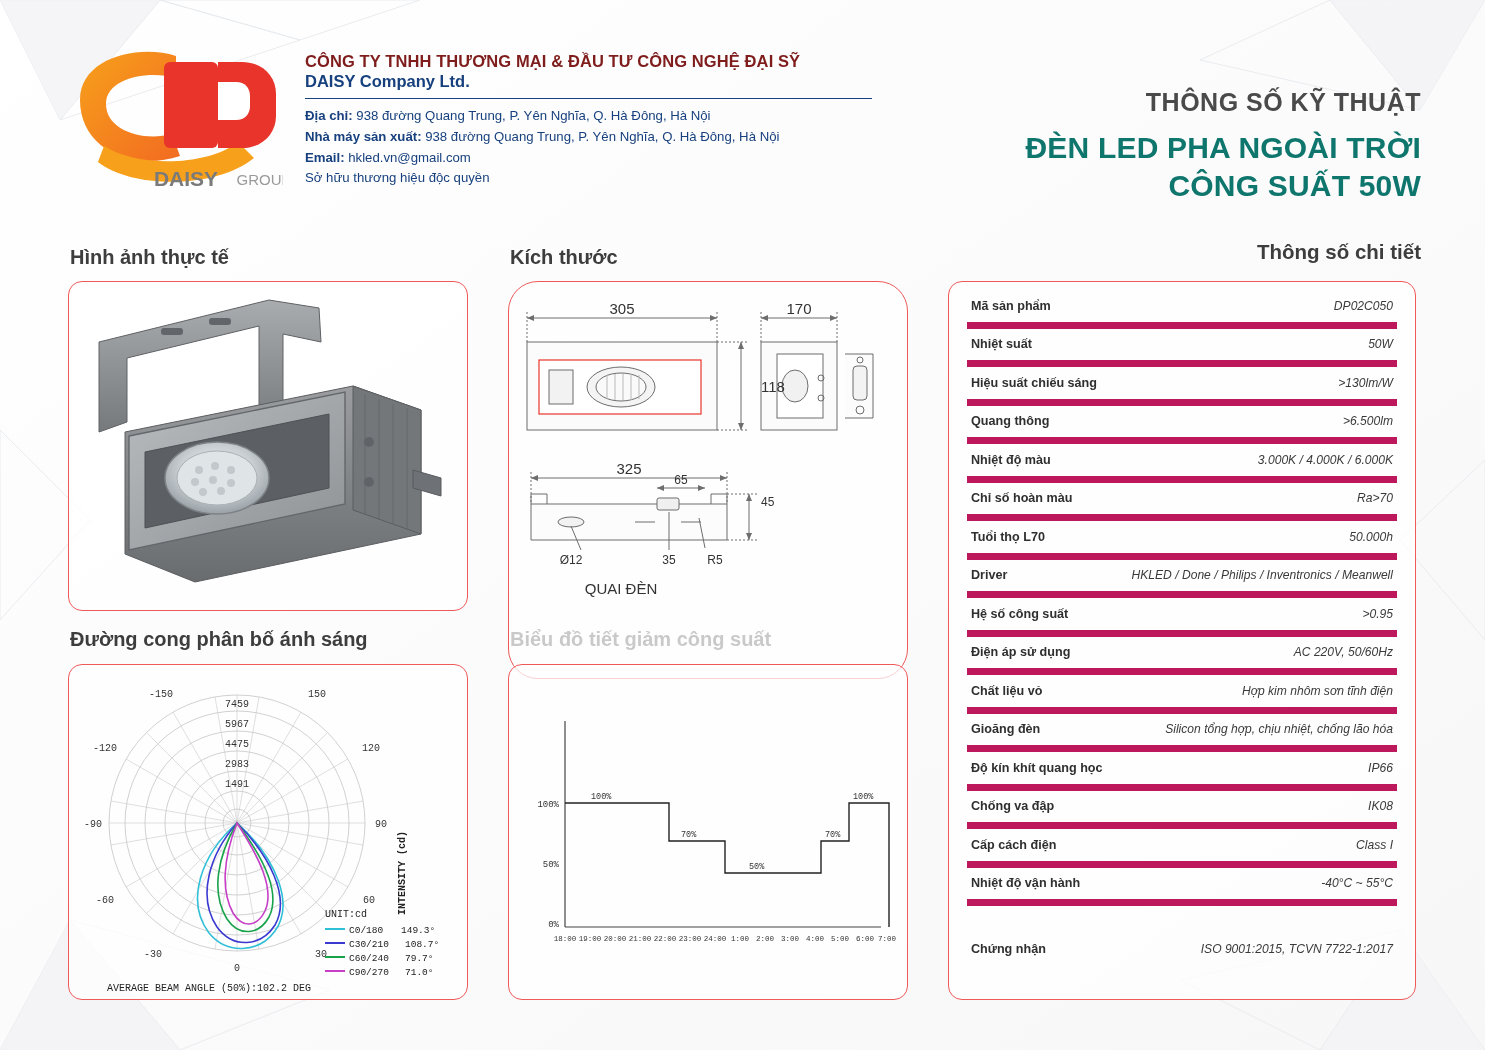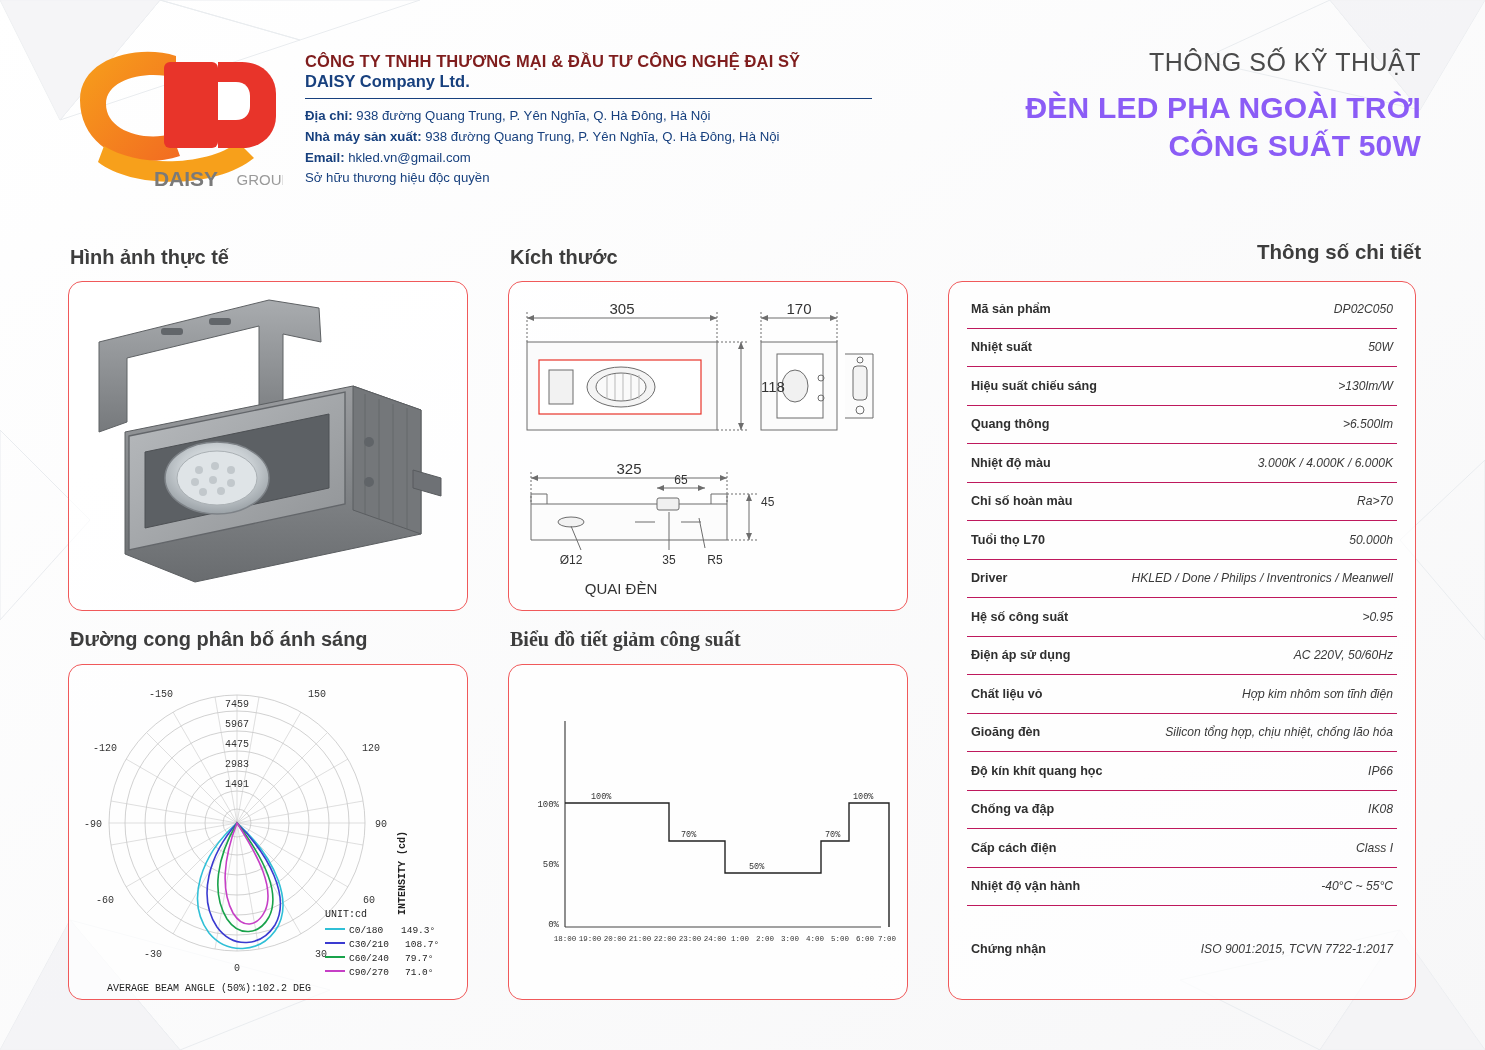--- a/index.html
+++ b/index.html
@@ -26,56 +26,56 @@
     font-size:16.5px; font-weight:bold; color:#7f1d1d; line-height:1.35;
     letter-spacing:.1px;
   }
   .company .cname2 { font-size:16.5px; font-weight:bold; color:#17407e; }
   .company .rule { border-top:1px solid #17407e; margin:7px 0 7px 0; width:567px; }
   .company .line { font-size:13.2px; color:#17407e; line-height:1.57; }
   .company .line b { font-weight:bold; }
 
   .titleblock { position:absolute; right:64px; top:48px; text-align:right; }
   .titleblock .t1 {
-    font-size:25px; font-weight:normal; color:#4a4a4a; letter-spacing:.5px;
+    font-size:25px; font-weight:bold; color:#4a4a4a; letter-spacing:.5px;margin-top:40px;
   }
   .titleblock .t2 {
-    font-size:30px; font-weight:bold; color:#8b5cf6; line-height:1.28;
+    font-size:30px; font-weight:bold; color:#0f766e; line-height:1.28;
     margin-top:12px; letter-spacing:.2px;
   }
 
   
   .sec-title {
     position:absolute; font-size:20px; font-weight:bold; color:#3d3d3d;
   }
 
   
   .panel {
     position:absolute; border:1.6px solid #f0595a; border-radius:14px;
     background:rgba(255,255,255,.72);
   }
 
   
   #p-photo   { left:68px;  top:281px; width:400px; height:330px; }
-  #p-dims    { left:508px; top:281px; width:400px; height:330px; }
+  #p-dims    { left:508px; top:281px; width:400px; height:398px;border-radius:30px; }
   #p-curve   { left:68px;  top:664px; width:400px; height:336px; }
   #p-dim-chart{left:508px; top:664px; width:400px; height:336px; }
   #p-spec    { left:948px; top:281px; width:468px; height:719px; }
 
   .h-photo  { left:70px;  top:246px; }
   .h-dims   { left:510px; top:246px; }
   .h-curve  { left:70px;  top:628px; }
-  .h-chart  { left:510px; top:628px;font-family:Liberation Serif, serif; }
+  .h-chart  { left:510px; top:628px; }
   .h-spec   { right:64px; top:240px; font-size:20.5px; }
 
   
   .spec-table { position:absolute; left:0; top:0; width:100%; padding:8px 18px 8px 18px; }
   .spec-row {
     display:flex; justify-content:space-between; align-items:center;
-    border-bottom:1px solid #be185d; height:38.5px; padding:0 4px;
+    border-bottom:7px solid #be185d; height:38.5px; padding:0 4px;
   }
   .spec-row:last-child { border-bottom:none;margin-top:24px; }
   .spec-k { font-size:12.6px; font-weight:bold; color:#2f2f2f; white-space:nowrap; }
   .spec-v { font-size:12.1px; font-style:italic; color:#3a3a3a; text-align:right; white-space:nowrap; }
 
   
   .photo-svg { position:absolute; left:0; top:0; }
 
   
   .dim-svg { position:absolute; left:0; top:0; }

